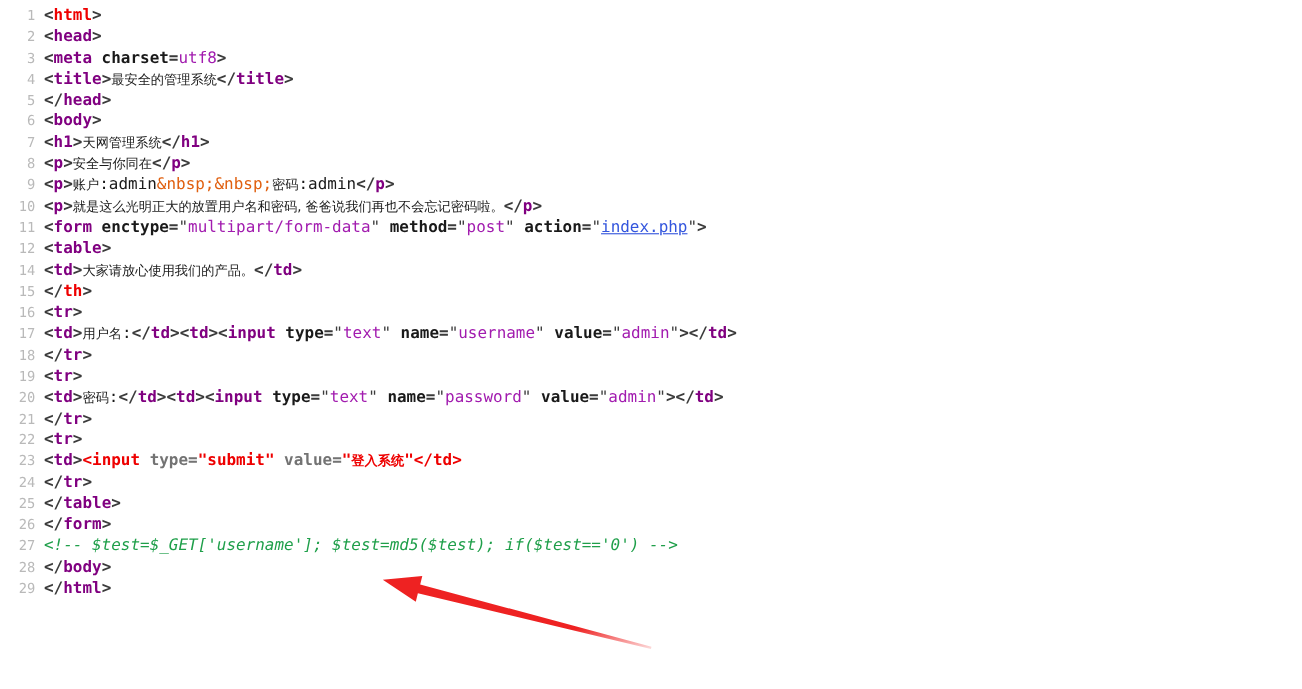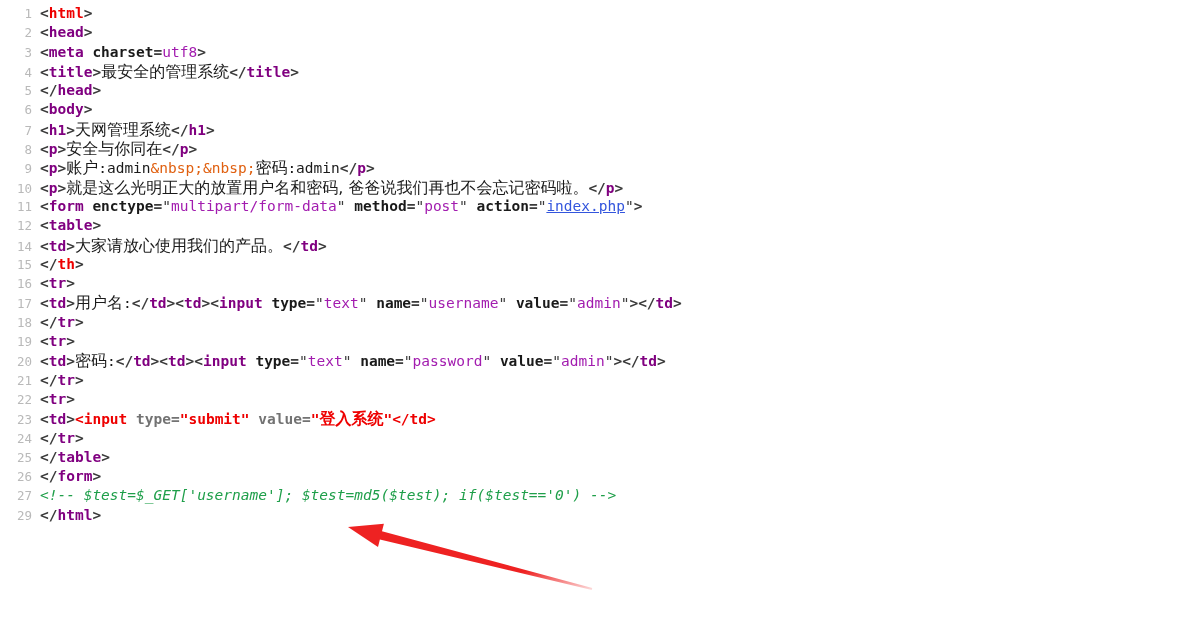--- a/index.html
+++ b/index.html
@@ -58,21 +58,21 @@
   .tok-attr      { color: #1a1a1a; font-weight: bold; }
   .tok-value     { color: #a21caf; }
   .tok-value-link{ color: #3355dd; text-decoration: underline; }
   .tok-quote     { color: #3b3b3b; }
   .tok-text      { color: #1a1a1a; }
   .tok-entity    { color: #e06010; }
   .tok-comment   { color: #1f9f4a; font-style: italic; }
   .tok-err       { color: #ee0000; font-weight: bold; margin-top: 28px; }
   .tok-err-plain { color: #737373; font-weight: bold; }
 
-  .cjk { font-family: "DejaVu Sans", "Liberation Sans", sans-serif; font-size: 16px; }
+  .cjk { font-family: "DejaVu Sans", "Liberation Sans", sans-serif; font-size: 12px; }
 
   
   #annotation-arrow {
     position: absolute;
     left: 0;
     top: 0;
     width: 1184px;
     height: 626px;
     pointer-events: none;
   }
@@ -102,20 +102,21 @@
       <div class="code-line"><span class="line-number">18</span><span class="line-code"><span class="tok-bracket">&lt;/</span><span class="tok-tag">tr</span><span class="tok-bracket">&gt;</span></span></div>
       <div class="code-line"><span class="line-number">19</span><span class="line-code"><span class="tok-bracket">&lt;</span><span class="tok-tag">tr</span><span class="tok-bracket">&gt;</span></span></div>
       <div class="code-line"><span class="line-number">20</span><span class="line-code"><span class="tok-bracket">&lt;</span><span class="tok-tag">td</span><span class="tok-bracket">&gt;</span><span class="cjk tok-text">密码</span><span class="tok-text">:</span><span class="tok-bracket">&lt;/</span><span class="tok-tag">td</span><span class="tok-bracket">&gt;&lt;</span><span class="tok-tag">td</span><span class="tok-bracket">&gt;&lt;</span><span class="tok-tag">input</span><span class="tok-attr"> type</span><span class="tok-bracket">=</span><span class="tok-quote">"</span><span class="tok-value">text</span><span class="tok-quote">"</span><span class="tok-attr"> name</span><span class="tok-bracket">=</span><span class="tok-quote">"</span><span class="tok-value">password</span><span class="tok-quote">"</span><span class="tok-attr"> value</span><span class="tok-bracket">=</span><span class="tok-quote">"</span><span class="tok-value">admin</span><span class="tok-quote">"</span><span class="tok-bracket">&gt;&lt;/</span><span class="tok-tag">td</span><span class="tok-bracket">&gt;</span></span></div>
       <div class="code-line"><span class="line-number">21</span><span class="line-code"><span class="tok-bracket">&lt;/</span><span class="tok-tag">tr</span><span class="tok-bracket">&gt;</span></span></div>
       <div class="code-line"><span class="line-number">22</span><span class="line-code"><span class="tok-bracket">&lt;</span><span class="tok-tag">tr</span><span class="tok-bracket">&gt;</span></span></div>
       <div class="code-line"><span class="line-number">23</span><span class="line-code"><span class="tok-bracket">&lt;</span><span class="tok-tag">td</span><span class="tok-bracket">&gt;</span><span class="tok-err">&lt;input</span><span class="tok-err-plain"> type=</span><span class="tok-err">"submit"</span><span class="tok-err-plain"> value=</span><span class="tok-err">"</span><span class="tok-err cjk">登入系统</span><span class="tok-err">"&lt;/td&gt;</span></span></div>
       <div class="code-line"><span class="line-number">24</span><span class="line-code"><span class="tok-bracket">&lt;/</span><span class="tok-tag">tr</span><span class="tok-bracket">&gt;</span></span></div>
       <div class="code-line"><span class="line-number">25</span><span class="line-code"><span class="tok-bracket">&lt;/</span><span class="tok-tag">table</span><span class="tok-bracket">&gt;</span></span></div>
       <div class="code-line"><span class="line-number">26</span><span class="line-code"><span class="tok-bracket">&lt;/</span><span class="tok-tag">form</span><span class="tok-bracket">&gt;</span></span></div>
       <div class="code-line"><span class="line-number">27</span><span class="line-code"><span class="tok-comment">&lt;!-- $test=$_GET['username']; $test=md5($test); if($test=='0') --&gt;</span></span></div>
+      <div class="code-line"><span class="line-number">28</span><span class="line-code"><span class="tok-bracket">&lt;/</span><span class="tok-tag">body</span><span class="tok-bracket">&gt;</span></span></div>
       <div class="code-line"><span class="line-number">29</span><span class="line-code"><span class="tok-bracket">&lt;/</span><span class="tok-tag">html</span><span class="tok-bracket">&gt;</span></span></div>
     </div>
 
   <svg id="annotation-arrow" viewBox="0 0 1184 626" xmlns="http://www.w3.org/2000/svg">
     <defs>
       <linearGradient id="arrowFade" x1="0" y1="0" x2="1" y2="1" gradientUnits="objectBoundingBox">
         <stop offset="0%" stop-color="#ee2222" stop-opacity="1"></stop>
         <stop offset="72%" stop-color="#ee2222" stop-opacity="1"></stop>
         <stop offset="100%" stop-color="#ee2222" stop-opacity="0.15"></stop>
       </linearGradient>

